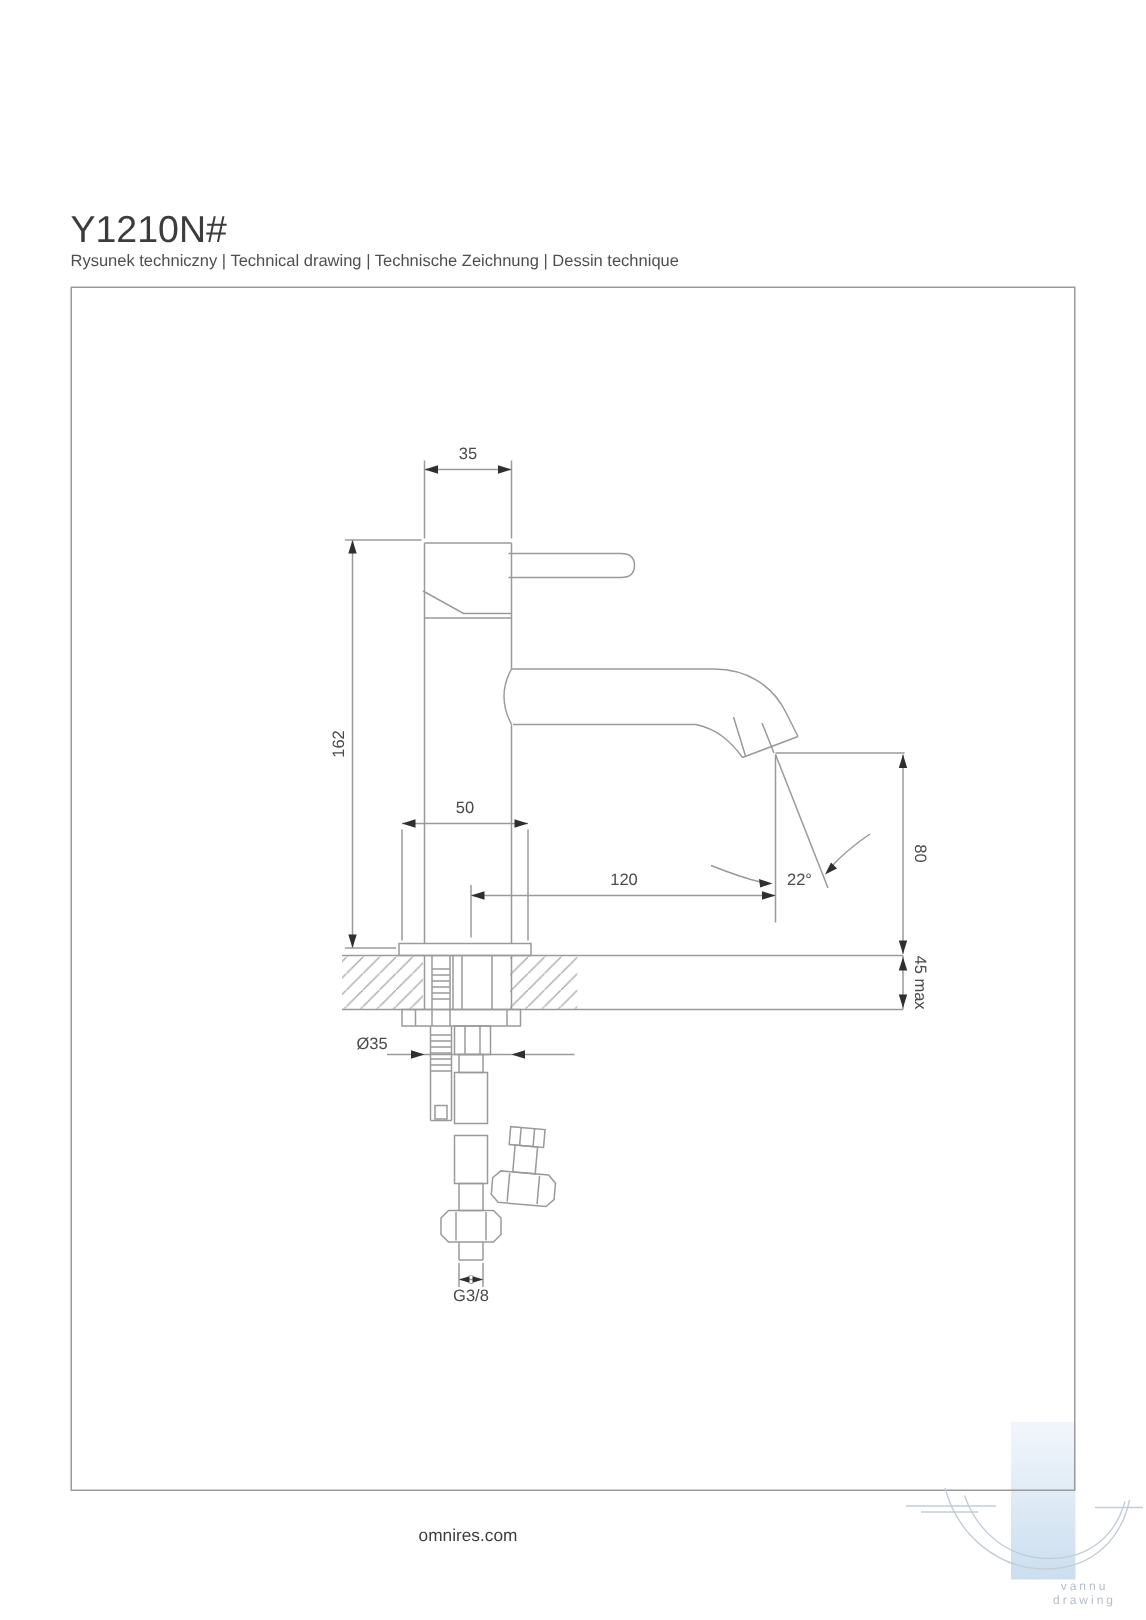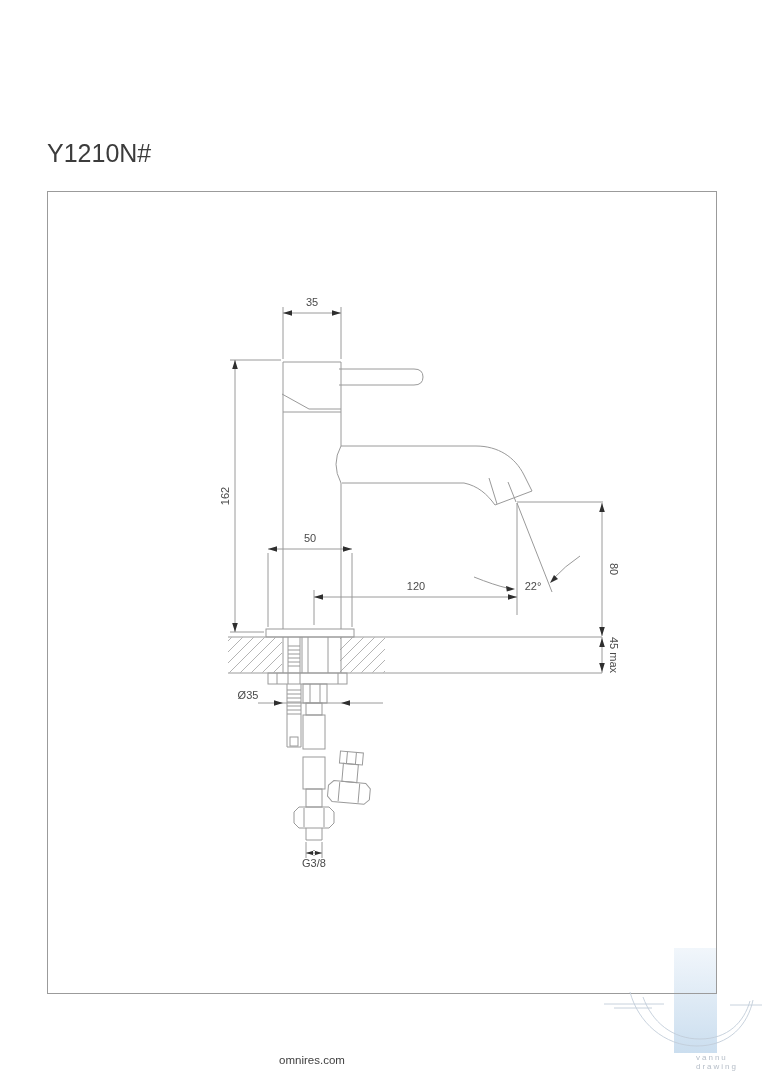--- a/index.html
+++ b/index.html
@@ -6,42 +6,43 @@
     font-family:"Liberation Sans",sans-serif;}
   .page{position:relative;width:764px;height:1080px;background:#fff;}
 
   .logo{position:absolute;top:36px;right:47px;font-size:28px;letter-spacing:5px;
     color:#2b2e34;font-weight:400;}
   .title{position:absolute;left:47px;top:139px;font-size:25px;color:#3c3c3c;font-weight:400;}
   .subtitle{position:absolute;left:47px;top:168px;font-size:11px;color:#4f4f4f;}
 
   .wm-band{position:absolute;left:674px;top:948px;width:43px;height:105px;z-index:0;
     background:linear-gradient(#f1f6fb,#cbdeef);}
-  .wm-text{position:absolute;left:696px;top:1053px;width:54px;z-index:3;
+  .wm-text{position:absolute;left:696px;top:1053px;width:54px;z-index:3;text-align:center;
     font-size:8px;line-height:9px;color:#b6bec8;letter-spacing:2px;}
 
   .draw-box{position:absolute;left:47px;top:191px;width:668px;height:801px;
     border:1px solid #9b9b9b;z-index:1;background:transparent;}
 
   svg.overlay{position:absolute;left:0;top:0;z-index:2;}
 
   .footer{position:absolute;left:0;top:1018px;width:624px;text-align:center;
-    font-size:11.5px;color:#3e3e3e;z-index:3;margin-top:36px;}
+    font-size:11.5px;color:#3e3e3e;z-index:3;}
 
   .dim{font-size:11px;fill:#4a4a4a;}
   .ln{stroke:#9a9a9a;stroke-width:1;fill:none;}
   .lnw{stroke:#c2cdd9;stroke-width:0.9;fill:none;}
   .arr{fill:#2f2f2f;stroke:none;}
 </style>
 </head>
 <body>
 
 <div class="page">
 
   <div class="title">Y1210N#</div>
+  <div class="subtitle">Rysunek techniczny | Technical drawing | Technische Zeichnung | Dessin technique</div>
 
   <div class="wm-band"></div>
 
   <div class="draw-box"></div>
 
   <svg class="overlay" width="764" height="1080" viewBox="0 0 764 1080">
     <defs>
       <pattern id="hatch" width="11" height="11" patternUnits="userSpaceOnUse">
         <path d="M-1,12 L12,-1" stroke="#ababab" stroke-width="0.9"></path>
       </pattern>

